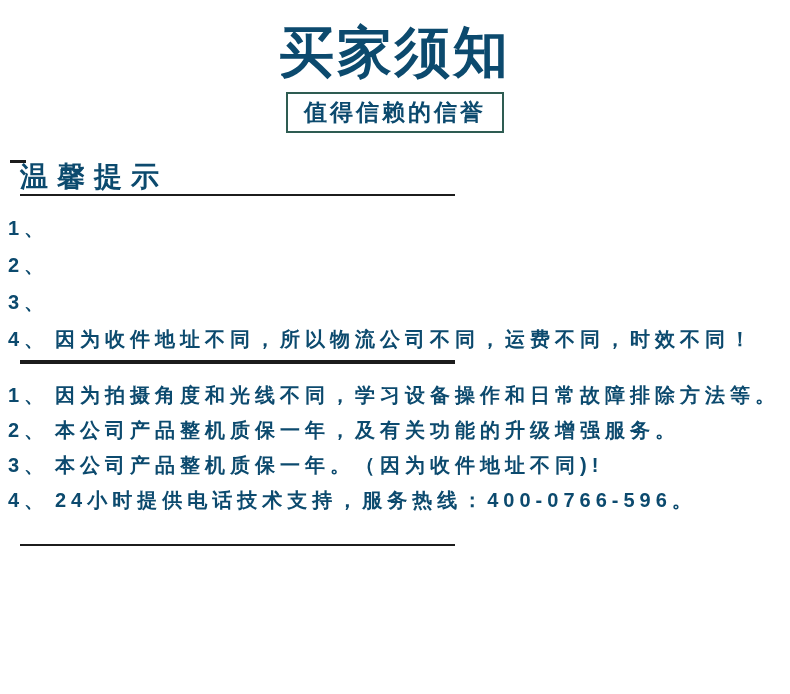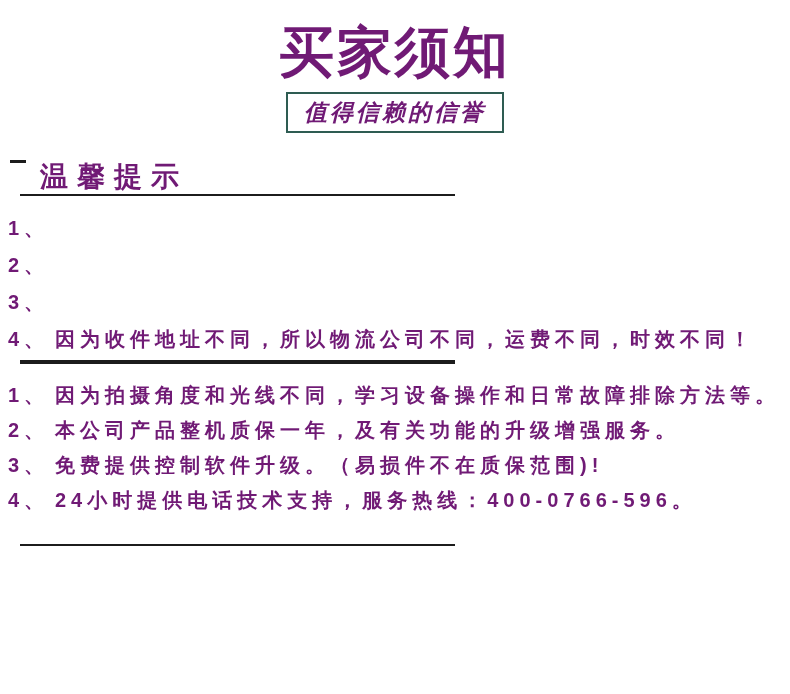--- a/index.html
+++ b/index.html
@@ -2,38 +2,38 @@
 <html><head>
 <meta charset="utf-8">
 <style>
   * { margin:0; padding:0; box-sizing:border-box; }
   html,body { background:#ffffff; }
   .page {
     width:790px; height:694px; position:relative; overflow:hidden;
     background:#ffffff;
     font-family:"Liberation Sans", sans-serif;
     font-weight:bold;
-    color:#701a75;
+    color:#0c4a6e;
   }
   .title {
     text-align:center; padding-top:20px;
     font-size:55px; line-height:64px; letter-spacing:3px;
   }
   .badge-row { text-align:center; margin-top:8px; height:42px; }
   .badge {
     display:inline-block; border:2px solid #2e5c52;
-    padding:3px 16px; font-size:23px; letter-spacing:3px;font-style:italic;
+    padding:3px 16px; font-size:23px; letter-spacing:3px;
   }
   .sec-head { position:relative; margin-top:26px; }
   .sec-head.second { margin-top:30px; }
   .head-dash {
     position:absolute; left:10px; top:0px;
     width:16px; height:3px; background:#1c1c1c;
   }
-  .sec-title { margin-left:40px; font-size:28px; line-height:34px; letter-spacing:9px; }
+  .sec-title { margin-left:20px; font-size:28px; line-height:34px; letter-spacing:9px; }
   .rule { height:2px; background:#1c1c1c; margin-left:20px; width:435px; }
   .rule.closing { margin-top:2px; }
   .rule.closing-bottom { margin-top:26px; }
   .items { margin-top:14px; margin-left:8px; }
   .item { display:flex; font-size:20px; letter-spacing:5px; }
   .item .num { width:47px; flex:none; line-height:37px; }
   .line { display:block; line-height:37px; white-space:nowrap; }
   .items.svc .num, .items.svc .line { line-height:35px; }
 </style>
 </head>
@@ -83,21 +83,21 @@
     </div>
     <div class="item">
       <span class="num">2、</span>
       <span class="text">
         <span class="line">本公司产品整机质保一年，及有关功能的升级增强服务。</span>
       </span>
     </div>
     <div class="item">
       <span class="num">3、</span>
       <span class="text">
-        <span class="line">免费提供控制软件升级。（易损件不在质保范围)!</span>
+        <span class="line">本公司产品整机质保一年。（因为收件地址不同)!</span>
       </span>
     </div>
     <div class="item">
       <span class="num">4、</span>
       <span class="text">
         <span class="line">24小时提供电话技术支持，服务热线：400-0766-596。</span>
       </span>
     </div>
   </div>
   <div class="rule closing-bottom"></div>

